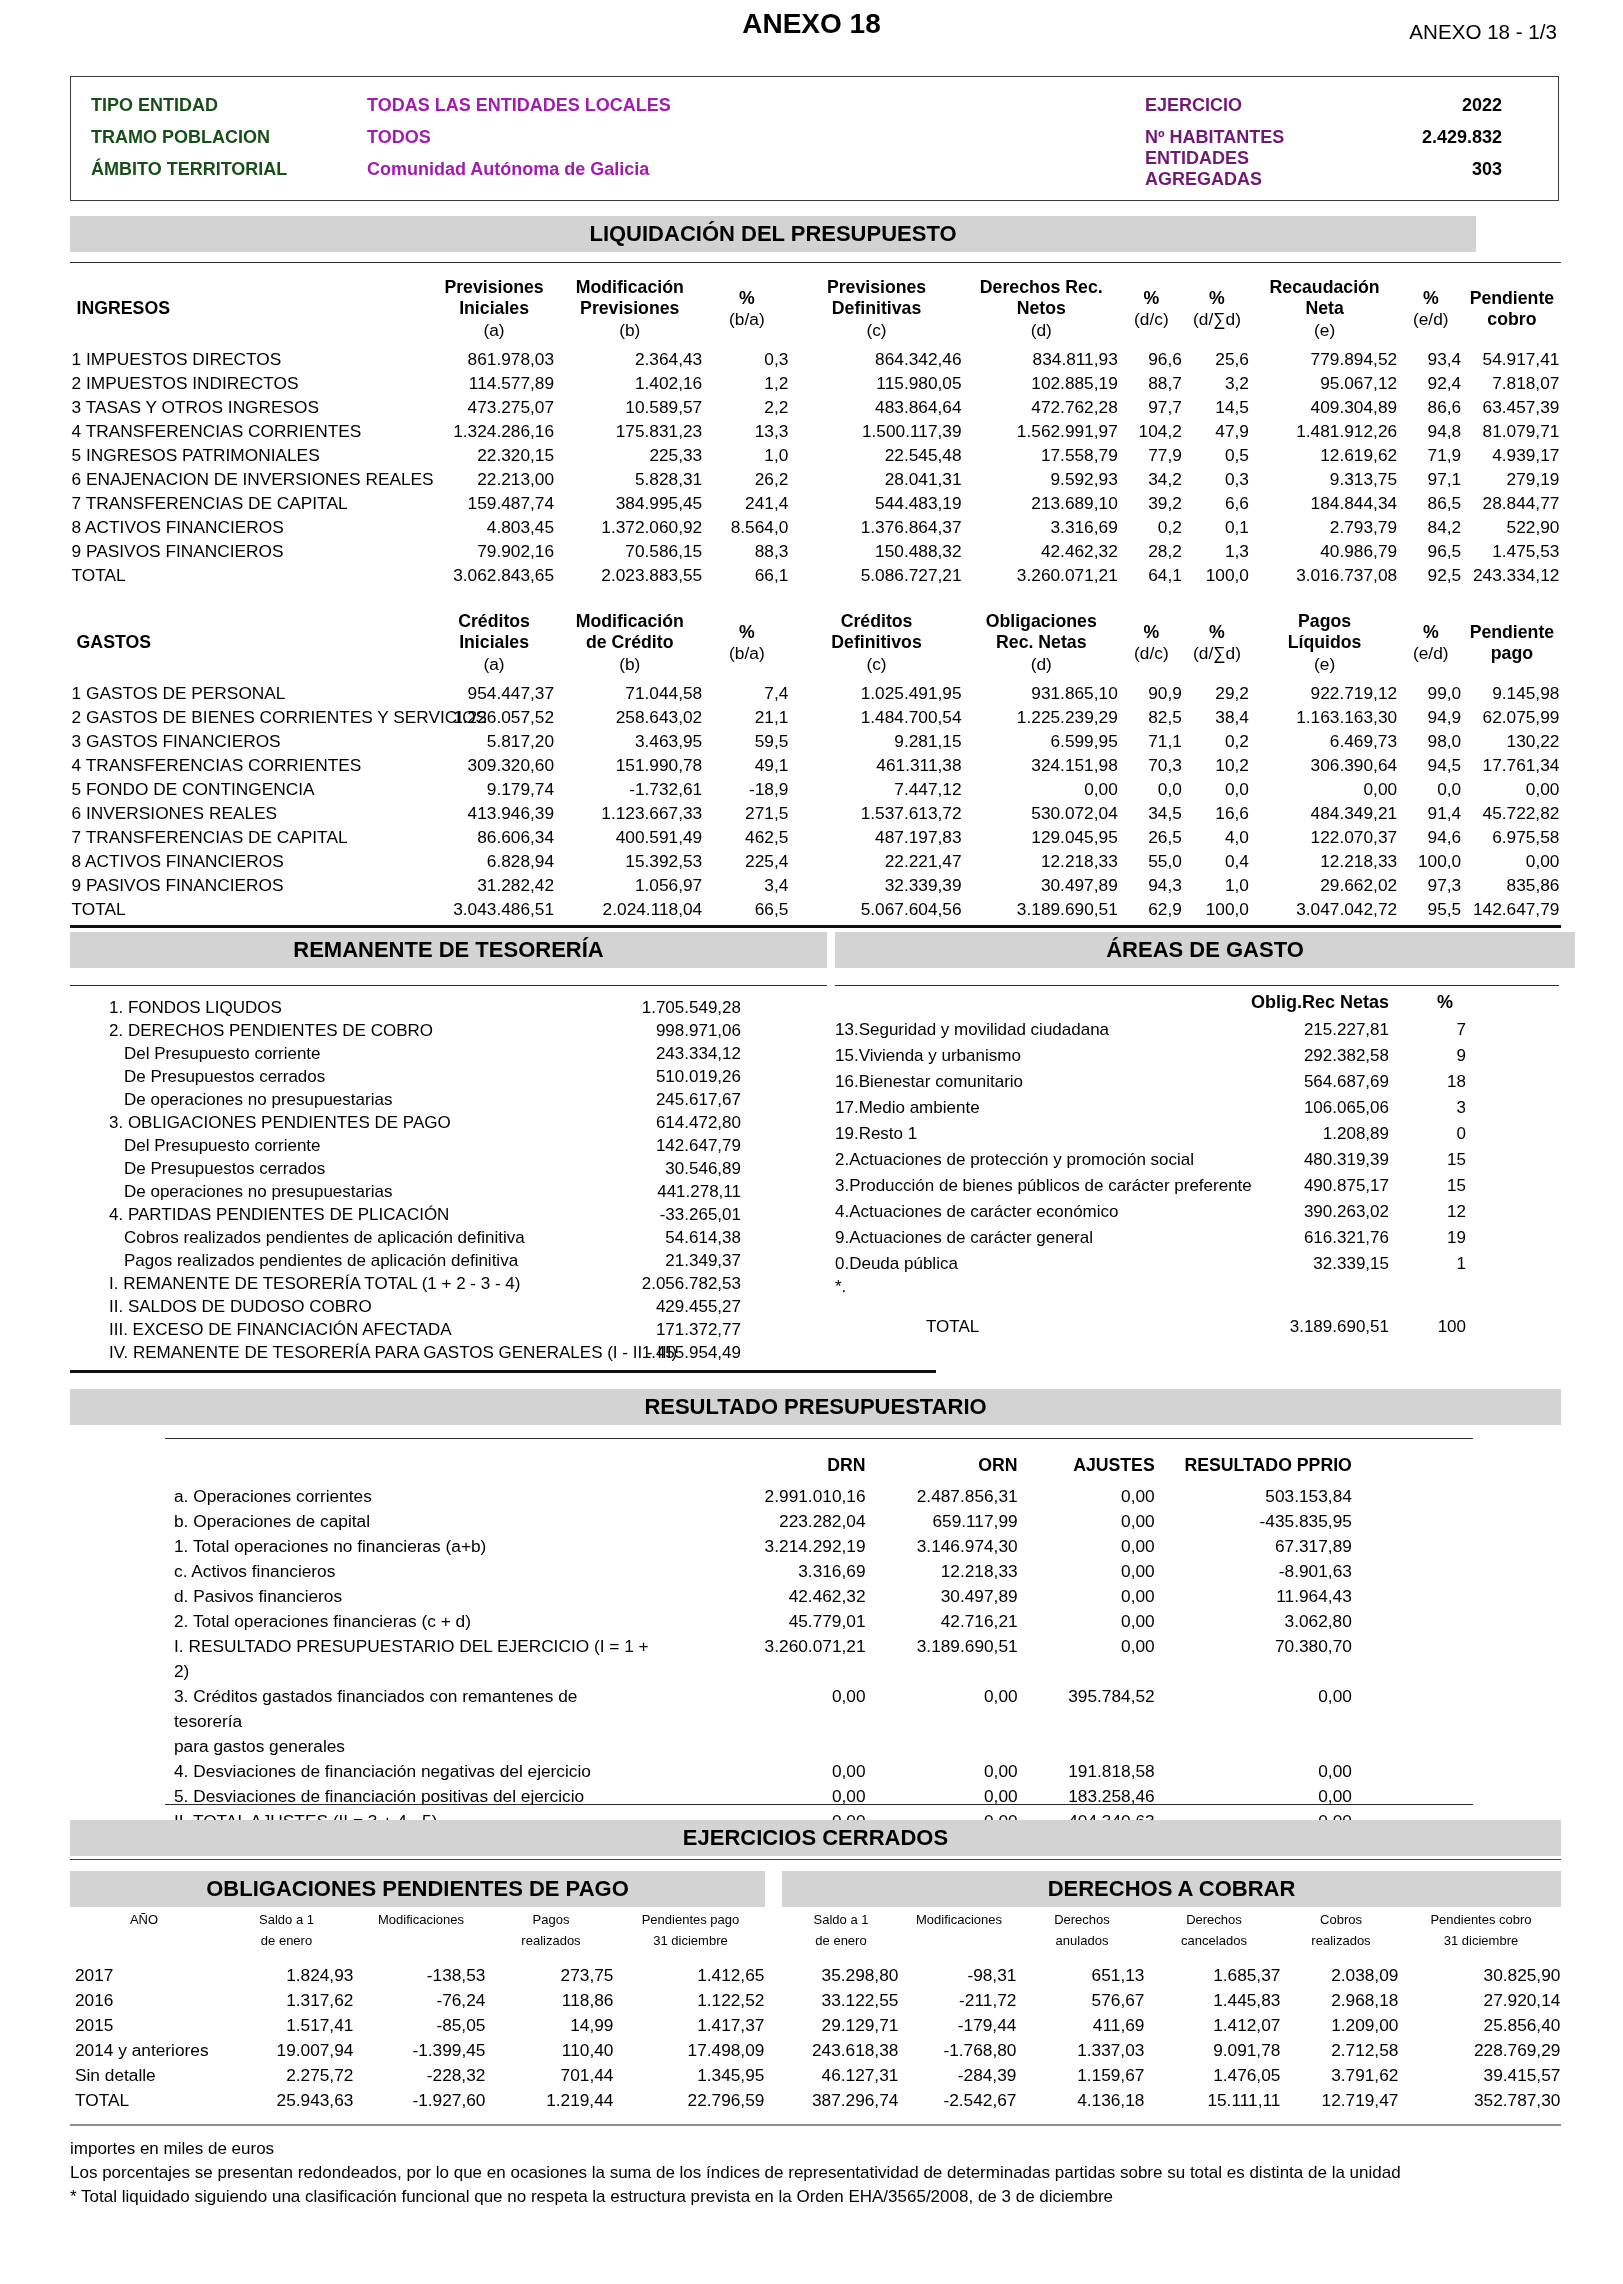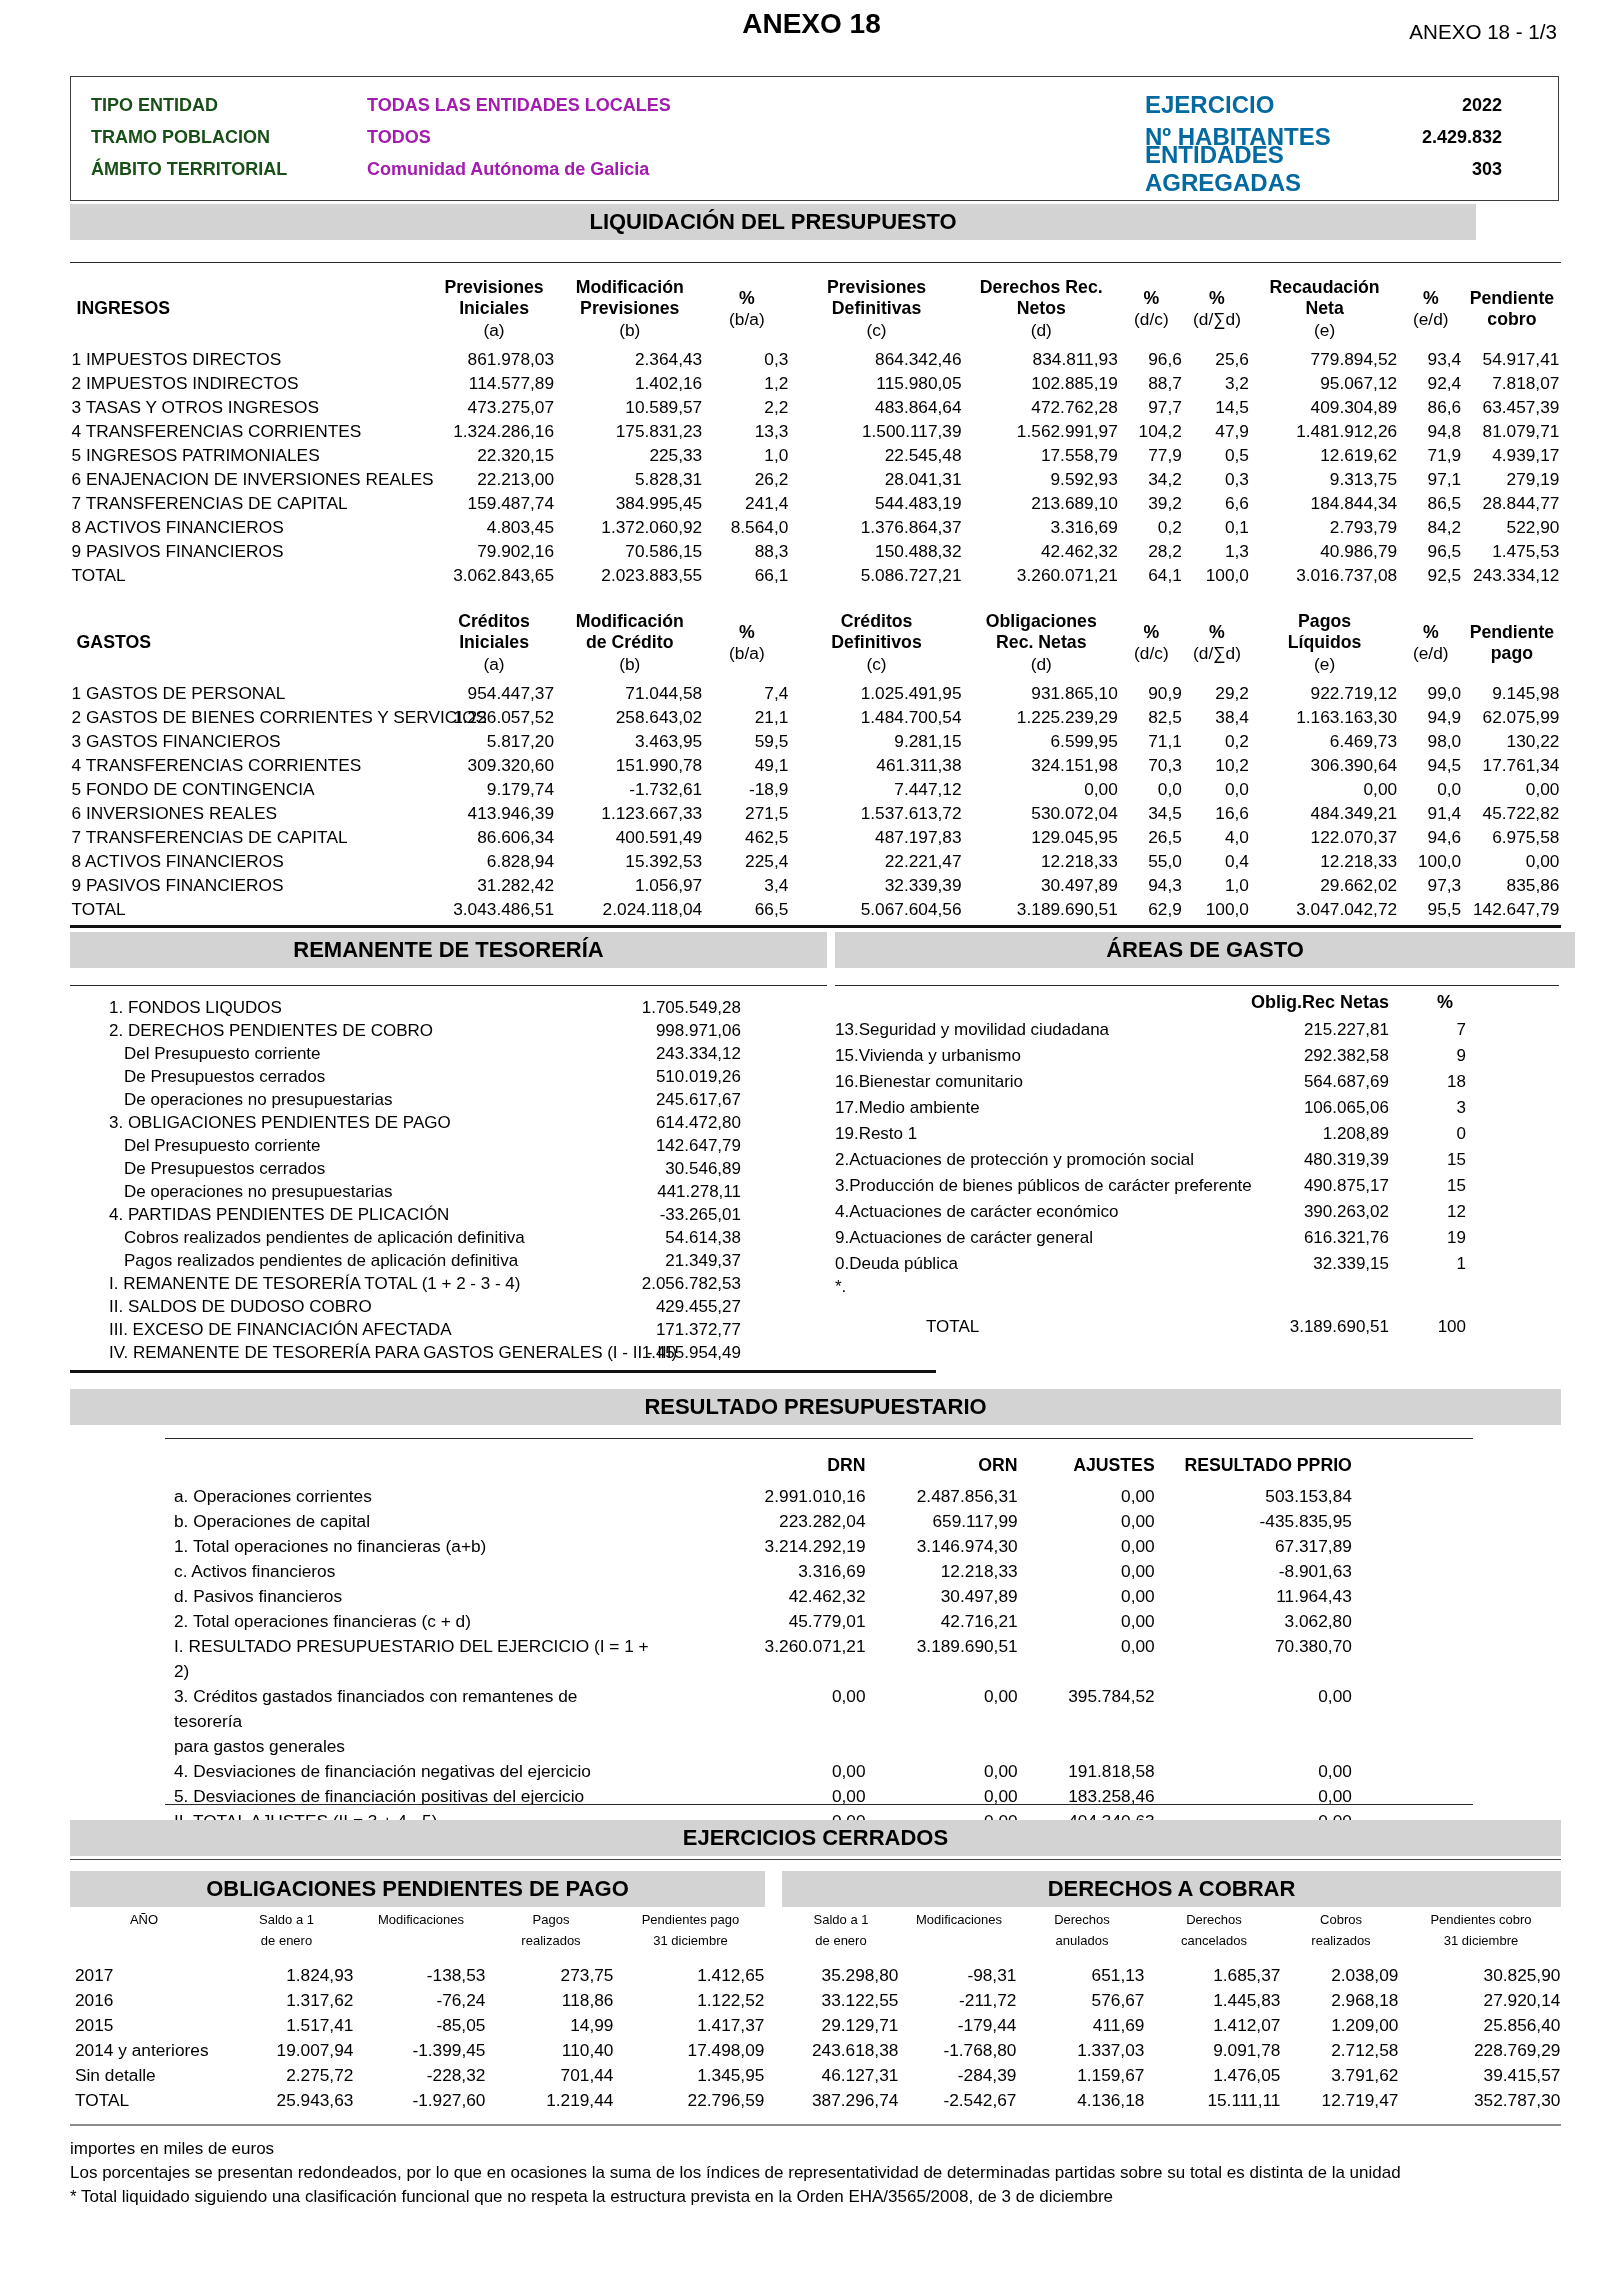--- a/index.html
+++ b/index.html
@@ -7,28 +7,28 @@
         font-family:"Liberation Sans","DejaVu Sans",sans-serif;color:#000;overflow:hidden;}
   
   #title{position:absolute;top:8.2px;left:0;width:100%;text-align:center;font-size:28px;font-weight:bold;}
   #pageref{position:absolute;top:20px;right:66px;font-size:20.6px;}
   
   #infobox{position:absolute;top:76px;left:70px;width:1489px;height:125px;border:1.6px solid #3c3c3c;box-sizing:border-box;}
   .ib-inner{padding:12.3px 18px 0 20px;}
   .ib-row{display:flex;align-items:center;height:32px;}
   .ib-label{width:276px;font-weight:bold;font-size:18px;color:#184f18;}
   .ib-value{flex:1;font-weight:bold;font-size:18px;color:#a21caf;}
-  .ib-rlabel{width:222px;font-weight:bold;font-size:24px;color:#0369a1;}
+  .ib-rlabel{width:222px;font-weight:bold;font-size:18px;color:#701a75;}
   .ib-rvalue{width:173px;text-align:right;font-weight:bold;font-size:18px;color:#000;padding-right:38px;box-sizing:border-box;}
   
   .band{position:absolute;height:36px;background:#d3d3d3;display:flex;align-items:center;justify-content:center;
         font-weight:bold;font-size:22px;}
   .rule{position:absolute;border-top:1.6px solid #2a2a2a;height:0;}
   .thick{position:absolute;background:#111;}
-  #band-liq{top:204px;left:70px;width:1406px;}
+  #band-liq{top:216px;left:70px;width:1406px;}
   #rule-liq{top:262px;left:70px;width:1491px;}
   #band-rem{top:932px;left:70px;width:757px;}
   #band-areas{top:932px;left:835px;width:740px;}
   #rule-rem{top:985px;left:70px;width:757px;}
   #rule-areas{top:985px;left:835px;width:724px;}
   #thick1{top:925px;left:70px;width:1491px;height:3.3px;}
   #thick2{top:1370px;left:70px;width:866px;height:2.5px;}
   #band-res{top:1389px;left:70px;width:1491px;}
   #rule-res-top{top:1438px;left:165px;width:1308px;}
   #rule-res-bot{top:1804px;left:165px;width:1308px;}

